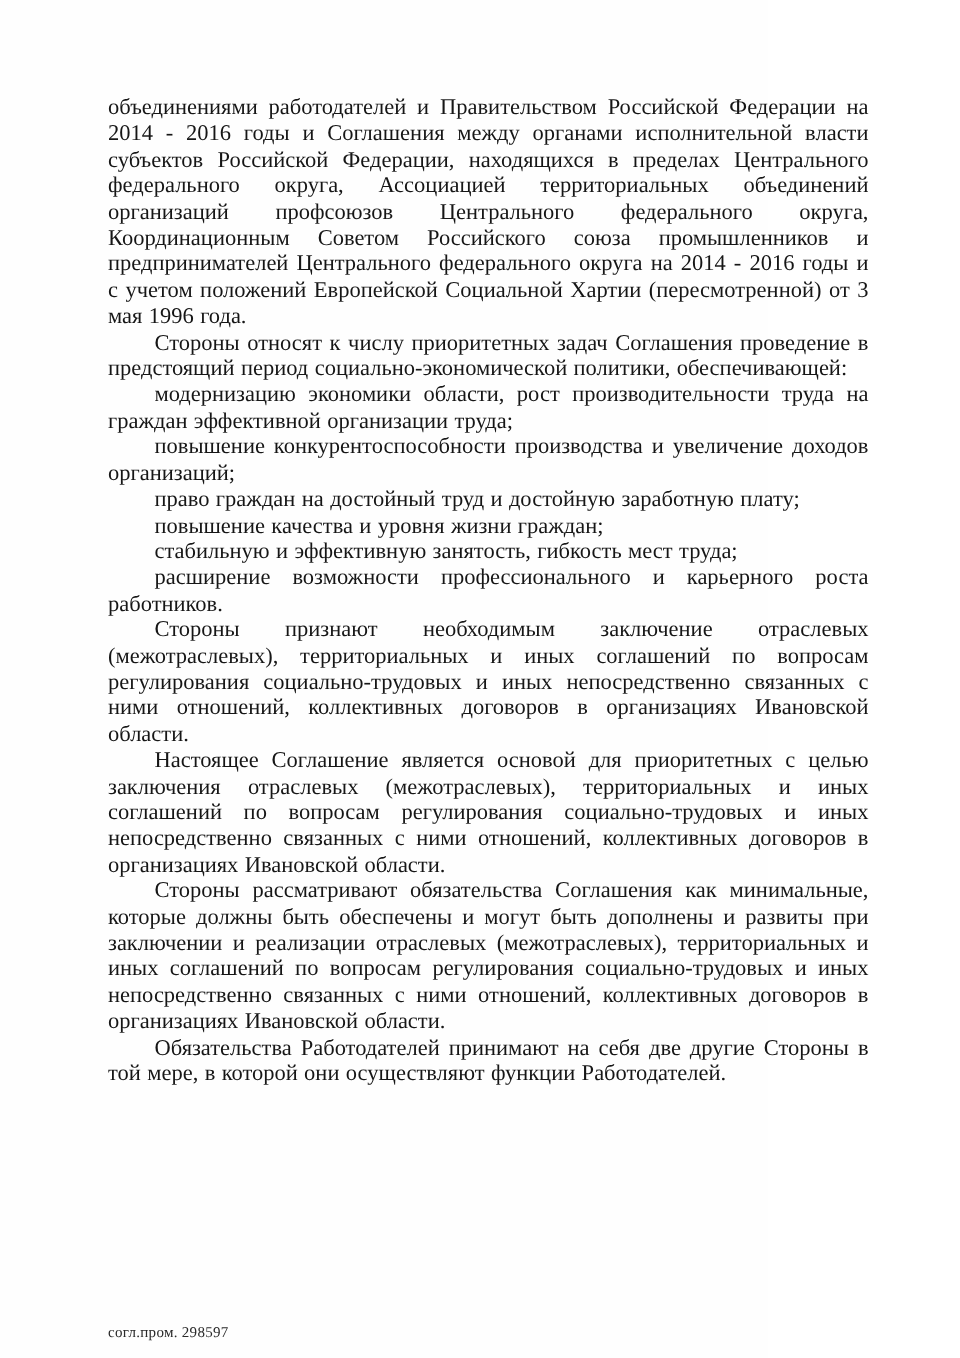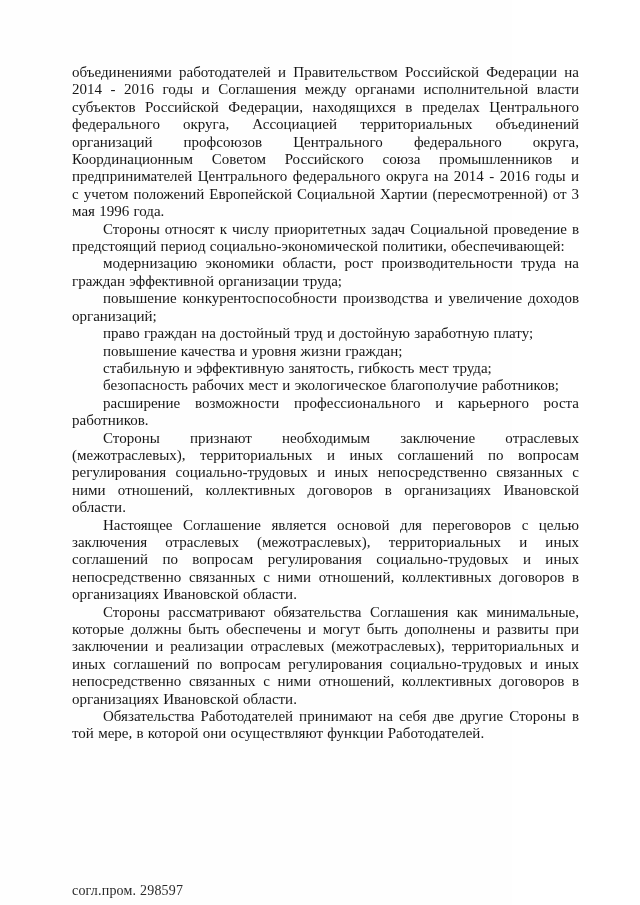--- a/index.html
+++ b/index.html
@@ -37,38 +37,37 @@
     color: #161616;
     word-spacing: 0.5px;
   }
   p.indent {
     text-indent: 31px;
   }
   .footer {
     position: absolute;
     left: 72px;
     top: 883px;
-    font-size: 14px;
+    font-size: 10px;
     color: #2a2a2a;
     letter-spacing: 0.2px;
   }
 </style>
 </head>
 <body>
 
 <div class="page">
   <div class="textblock">
     <p class="doc-para">объединениями работодателей и Правительством Российской Федерации на 2014 - 2016 годы и Соглашения между органами исполнительной власти субъектов Российской Федерации, находящихся в пределах Центрального федерального округа, Ассоциацией территориальных объединений организаций профсоюзов Центрального федерального округа, Координационным Советом Российского союза промышленников и предпринимателей Центрального федерального округа на 2014 - 2016 годы и с учетом положений Европейской Социальной Хартии (пересмотренной) от 3 мая 1996 года.</p>
-    <p class="doc-para indent">Стороны относят к числу приоритетных задач Социальной проведение в предстоящий период социально-экономической политики, обеспечивающей:</p>
+    <p class="doc-para indent">Стороны относят к числу приоритетных задач Соглашения проведение в предстоящий период социально-экономической политики, обеспечивающей:</p>
     <p class="doc-para indent">модернизацию экономики области, рост производительности труда на граждан эффективной организации труда;</p>
     <p class="doc-para indent">повышение конкурентоспособности производства и увеличение доходов организаций;</p>
     <p class="doc-para indent">право граждан на достойный труд и достойную заработную плату;</p>
     <p class="doc-para indent">повышение качества и уровня жизни граждан;</p>
     <p class="doc-para indent">стабильную и эффективную занятость, гибкость мест труда;</p>
-    <p class="doc-para indent">безопасность рабочих мест и экологическое благополучие работников;</p>
     <p class="doc-para indent">расширение возможности профессионального и карьерного роста работников.</p>
     <p class="doc-para indent">Стороны признают необходимым заключение отраслевых (межотраслевых), территориальных и иных соглашений по вопросам регулирования социально-трудовых и иных непосредственно связанных с ними отношений, коллективных договоров в организациях Ивановской области.</p>
-    <p class="doc-para indent">Настоящее Соглашение является основой для переговоров с целью заключения отраслевых (межотраслевых), территориальных и иных соглашений по вопросам регулирования социально-трудовых и иных непосредственно связанных с ними отношений, коллективных договоров в организациях Ивановской области.</p>
+    <p class="doc-para indent">Настоящее Соглашение является основой для приоритетных с целью заключения отраслевых (межотраслевых), территориальных и иных соглашений по вопросам регулирования социально-трудовых и иных непосредственно связанных с ними отношений, коллективных договоров в организациях Ивановской области.</p>
     <p class="doc-para indent">Стороны рассматривают обязательства Соглашения как минимальные, которые должны быть обеспечены и могут быть дополнены и развиты при заключении и реализации отраслевых (межотраслевых), территориальных и иных соглашений по вопросам регулирования социально-трудовых и иных непосредственно связанных с ними отношений, коллективных договоров в организациях Ивановской области.</p>
     <p class="doc-para indent">Обязательства Работодателей принимают на себя две другие Стороны в той мере, в которой они осуществляют функции Работодателей.</p>
   </div>
   <div class="footer">согл.пром. 298597</div>
 </div>
 
 </body></html>

